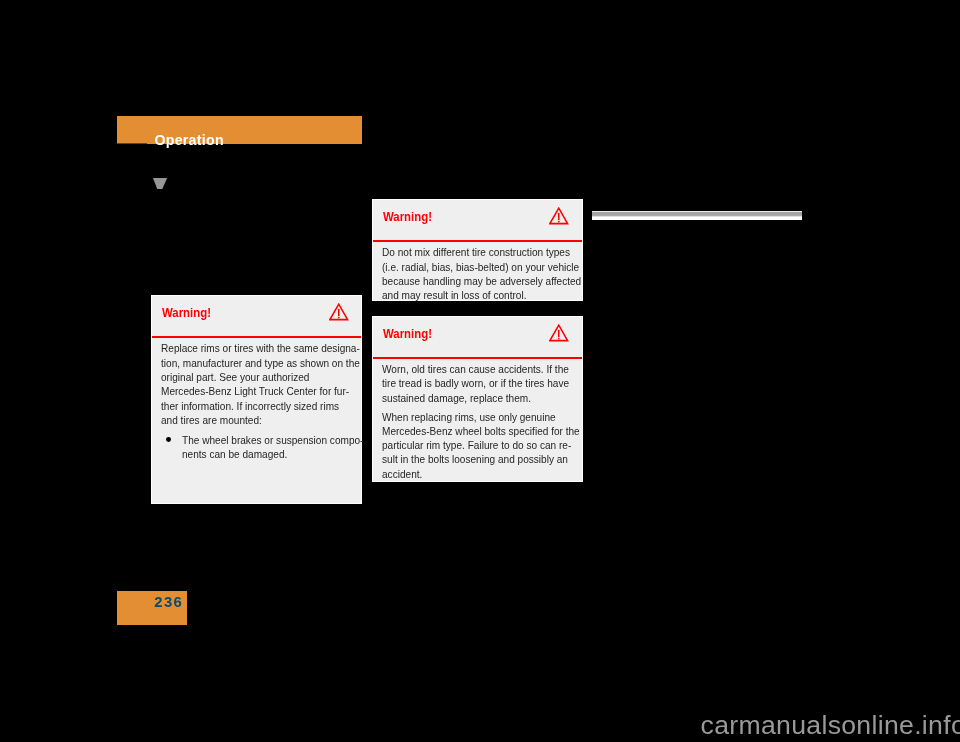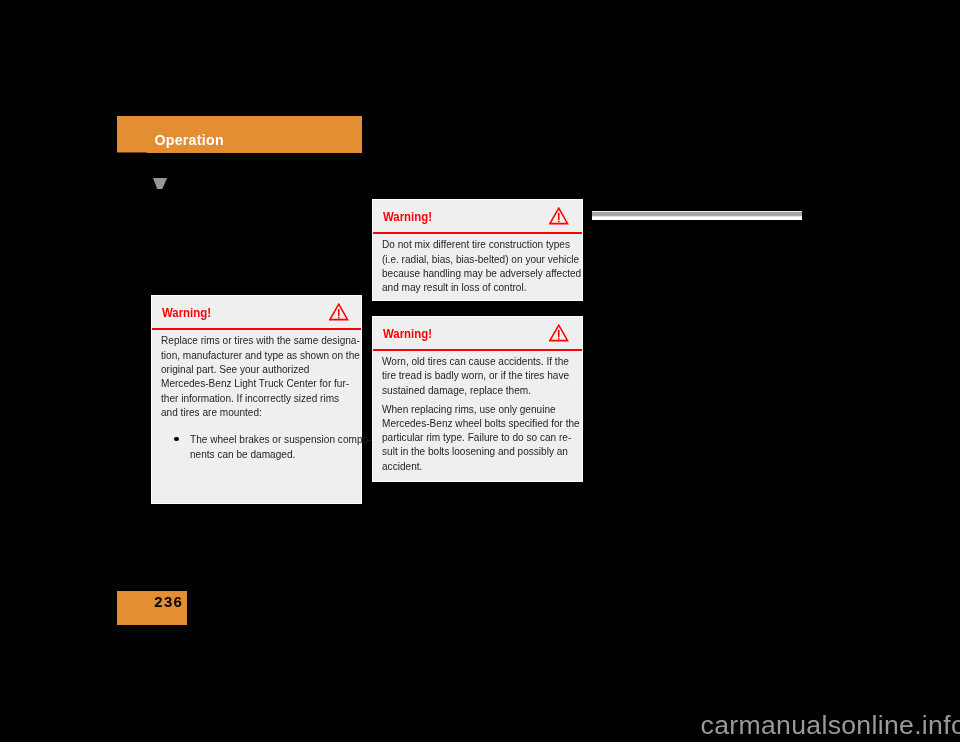--- a/index.html
+++ b/index.html
@@ -1,41 +1,41 @@
 <!DOCTYPE html>
 <html><head>
 <meta charset="utf-8">
 <title>Operation</title>
 <style>
   html,body{margin:0;padding:0;}
   body{width:960px;height:742px;background:#000;overflow:hidden;
        font-family:"Liberation Sans",sans-serif;-webkit-font-smoothing:antialiased;}
   .page{position:relative;width:960px;height:742px;}
   .page *{will-change:opacity;}
-  .section-header{position:absolute;left:117px;top:116px;width:244.5px;height:37px;
+  .section-header{position:absolute;left:117px;top:116px;width:244.5px;height:28px;
        background:#e38e33;}
   .section-header .tabedge{position:absolute;left:0;bottom:0;width:30.3px;height:1.1px;
        background:#6b4117;}
   .section-header .label{position:absolute;left:37.4px;top:16.3px;font-size:14.2px;
        font-weight:bold;color:#fff;letter-spacing:0.28px;line-height:16px;}
   .marker{position:absolute;left:152.9px;top:178px;width:15px;height:12px;line-height:0;}
   .wbox{position:absolute;background:#efefef;border:1px solid #ffffff;box-sizing:border-box;}
-  .wbox .whead{position:relative;height:34px;}
+  .wbox .whead{position:relative;height:42px;}
   .wbox .wtitle{position:absolute;left:10px;top:10.2px;color:#ff0000;font-size:13.1px;
        font-weight:bold;line-height:14px;transform:scaleX(.87);transform-origin:0 0;}
   .wbox .wicon{position:absolute;right:12.3px;top:7.2px;line-height:0;}
   .wbox .wrule{position:absolute;left:0;right:0;bottom:0;height:2.2px;background:#ff0000;}
   .wbody{padding:3.2px 8px 0 8.9px;color:#252525;font-size:11px;line-height:14.28px;}
   .wbody p{margin:0 0 4.5px 0;white-space:pre;transform:scaleX(.916);transform-origin:0 0;}
-  .wbody ul{margin:12px;padding:1.4px 0 0 0;list-style:none;}
+  .wbody ul{margin:4px;padding:1.4px 0 0 0;list-style:none;}
   .wbody li{position:relative;padding-left:17px;margin-bottom:3.2px;}
   .wbody li .bul{position:absolute;left:1.3px;top:4.2px;width:4.8px;height:4.8px;border-radius:50%;background:#000;}
   .wbody li .txt{display:block;white-space:pre;transform:scaleX(.916);transform-origin:0 0;}
   .pagenum{position:absolute;left:117px;top:590.8px;width:69.9px;height:34.7px;background:#e38e33;}
-  .pagenum .n{position:absolute;right:3.6px;top:3.2px;color:#000000;font-size:14.9px;font-weight:bold;letter-spacing:1.4px;line-height:16px;}
+  .pagenum .n{position:absolute;right:3.6px;top:3.2px;color:#0c4a6e;font-size:14.9px;font-weight:bold;letter-spacing:1.4px;line-height:16px;}
   .silverbar{position:absolute;left:591.8px;top:210.8px;width:210.2px;height:9.6px;
     background:linear-gradient(to bottom,#e6e6e6 0%,#ededed 6%,#a6a6a6 12%,#a2a2a2 45%,#b8b8b8 55%,#ffffff 66%,#ffffff 100%);}
   .watermark{position:absolute;left:680.6px;top:711.9px;color:#999999;font-size:26.6px;letter-spacing:0.32px;line-height:26px;margin-left:20px;}
   .box1{left:151px;top:295.2px;width:211px;height:209.3px;}
   .box2{left:372px;top:199.2px;width:210.5px;height:101.8px;}
   .box3{left:372px;top:316px;width:210.5px;height:166.3px;}
 </style>
 </head>
 <body>
 

